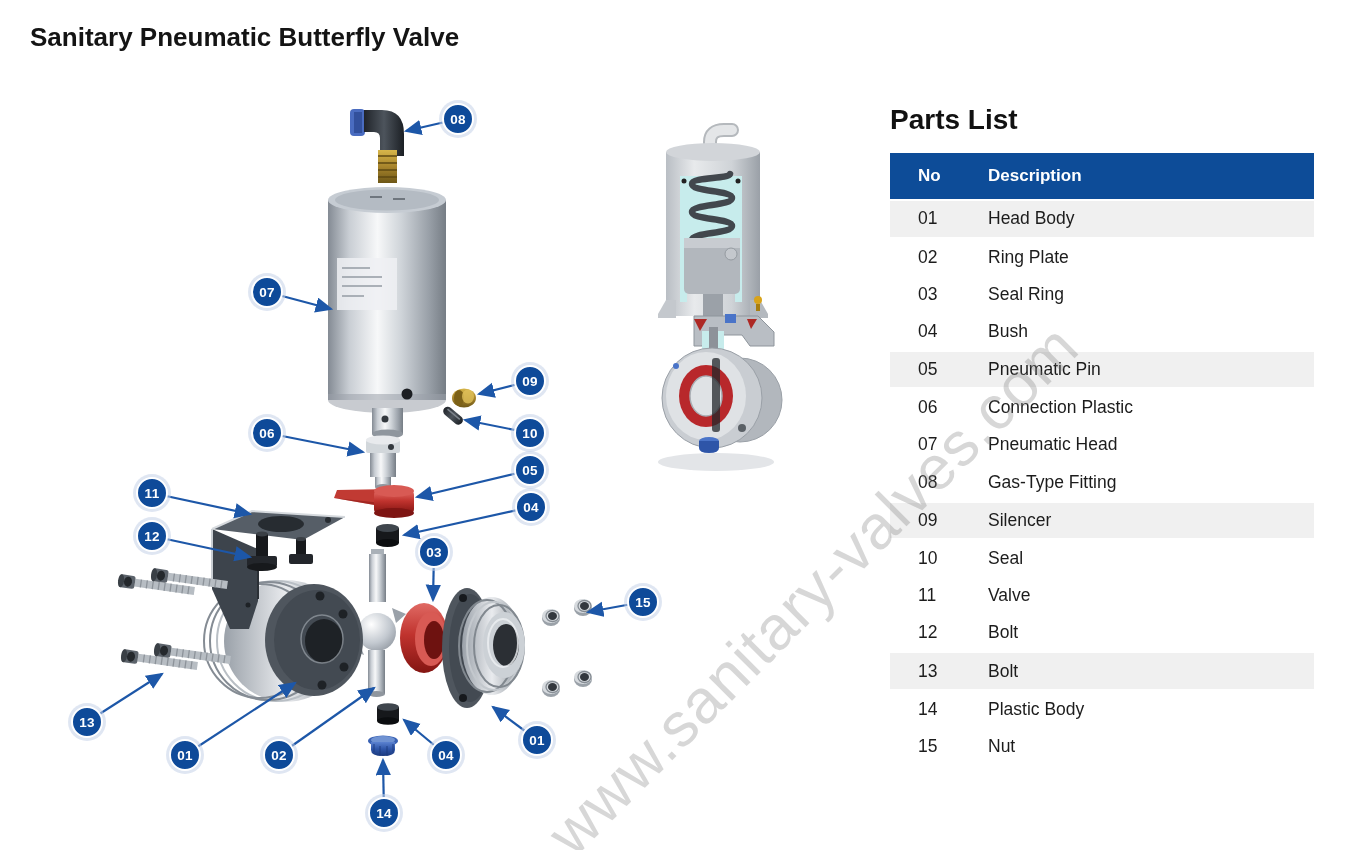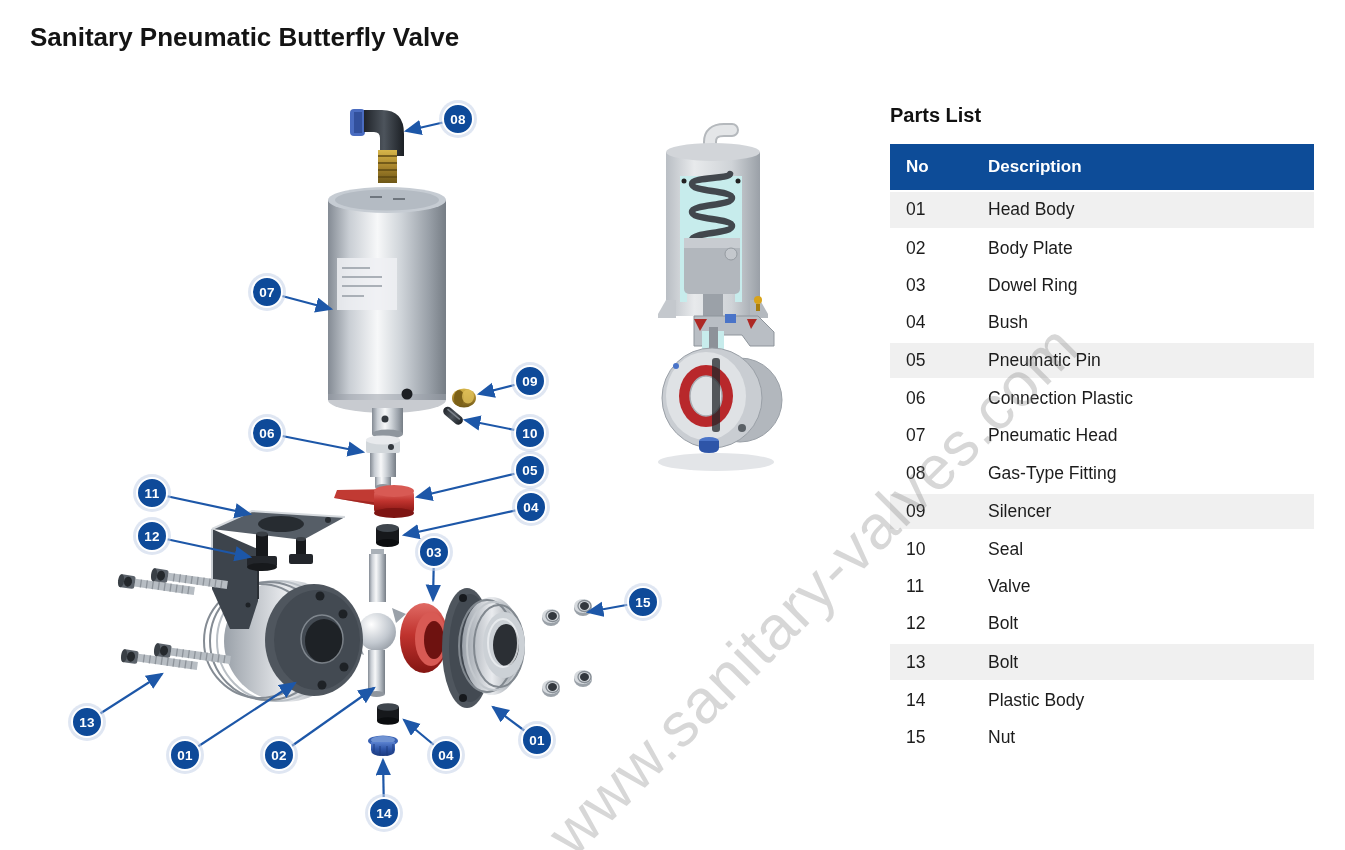--- a/index.html
+++ b/index.html
@@ -12,25 +12,25 @@
              white-space:nowrap;z-index:8;pointer-events:none;letter-spacing:1px;}
   
   .diagram-svg{position:absolute;left:0;top:0;z-index:1;}
   
   .callout{position:absolute;width:28px;height:28px;border-radius:50%;background:#0e4a99;
            border:2px solid #ffffff;box-shadow:0 0 0 3px rgba(197,210,231,0.55);
            color:#fff;font-size:13.5px;font-weight:700;display:flex;align-items:center;
            justify-content:center;z-index:5;letter-spacing:.3px;}
   
   .parts{position:absolute;left:890px;top:104px;width:424px;z-index:2;}
-  .parts-title{font-size:20px;font-weight:700;color:#111;margin:0 0 17px 0;}
+  .parts-title{font-size:28px;font-weight:700;color:#111;margin:0 0 17px 0;}
   table.parts-table{border-collapse:collapse;width:424px;table-layout:fixed;}
   .parts-table thead th{background:#0d4c98;color:#ffffff;font-size:17px;font-weight:700;
                         text-align:left;height:46px;padding:0;}
-  .parts-table th.col-no,.parts-table td.col-no{width:98px;padding-left:16px;box-sizing:border-box;}
+  .parts-table th.col-no,.parts-table td.col-no{width:98px;padding-left:28px;box-sizing:border-box;}
   .parts-table td{font-size:17.5px;color:#1c1c1c;padding:0;}
   .parts-table tbody tr{height:37.7px;}
   .parts-table tbody tr.shade td{background:#f0f0f0;border-top:2px solid #fff;border-bottom:2px solid #fff;}
 </style>
 </head>
 <body>
 
 <div class="page">
 
   <h1 class="page-title">Sanitary Pneumatic Butterfly Valve</h1>
@@ -370,25 +370,25 @@
           <th class="col-desc">Description</th>
         </tr>
       </thead>
       <tbody>
         <tr class="shade">
             <td class="col-no">01</td>
             <td>Head Body</td>
           </tr>
         <tr>
             <td class="col-no">02</td>
-            <td>Body Plate</td>
+            <td>Ring Plate</td>
           </tr>
         <tr>
             <td class="col-no">03</td>
-            <td>Dowel Ring</td>
+            <td>Seal Ring</td>
           </tr>
         <tr>
             <td class="col-no">04</td>
             <td>Bush</td>
           </tr>
         <tr class="shade">
             <td class="col-no">05</td>
             <td>Pneumatic Pin</td>
           </tr>
         <tr>

